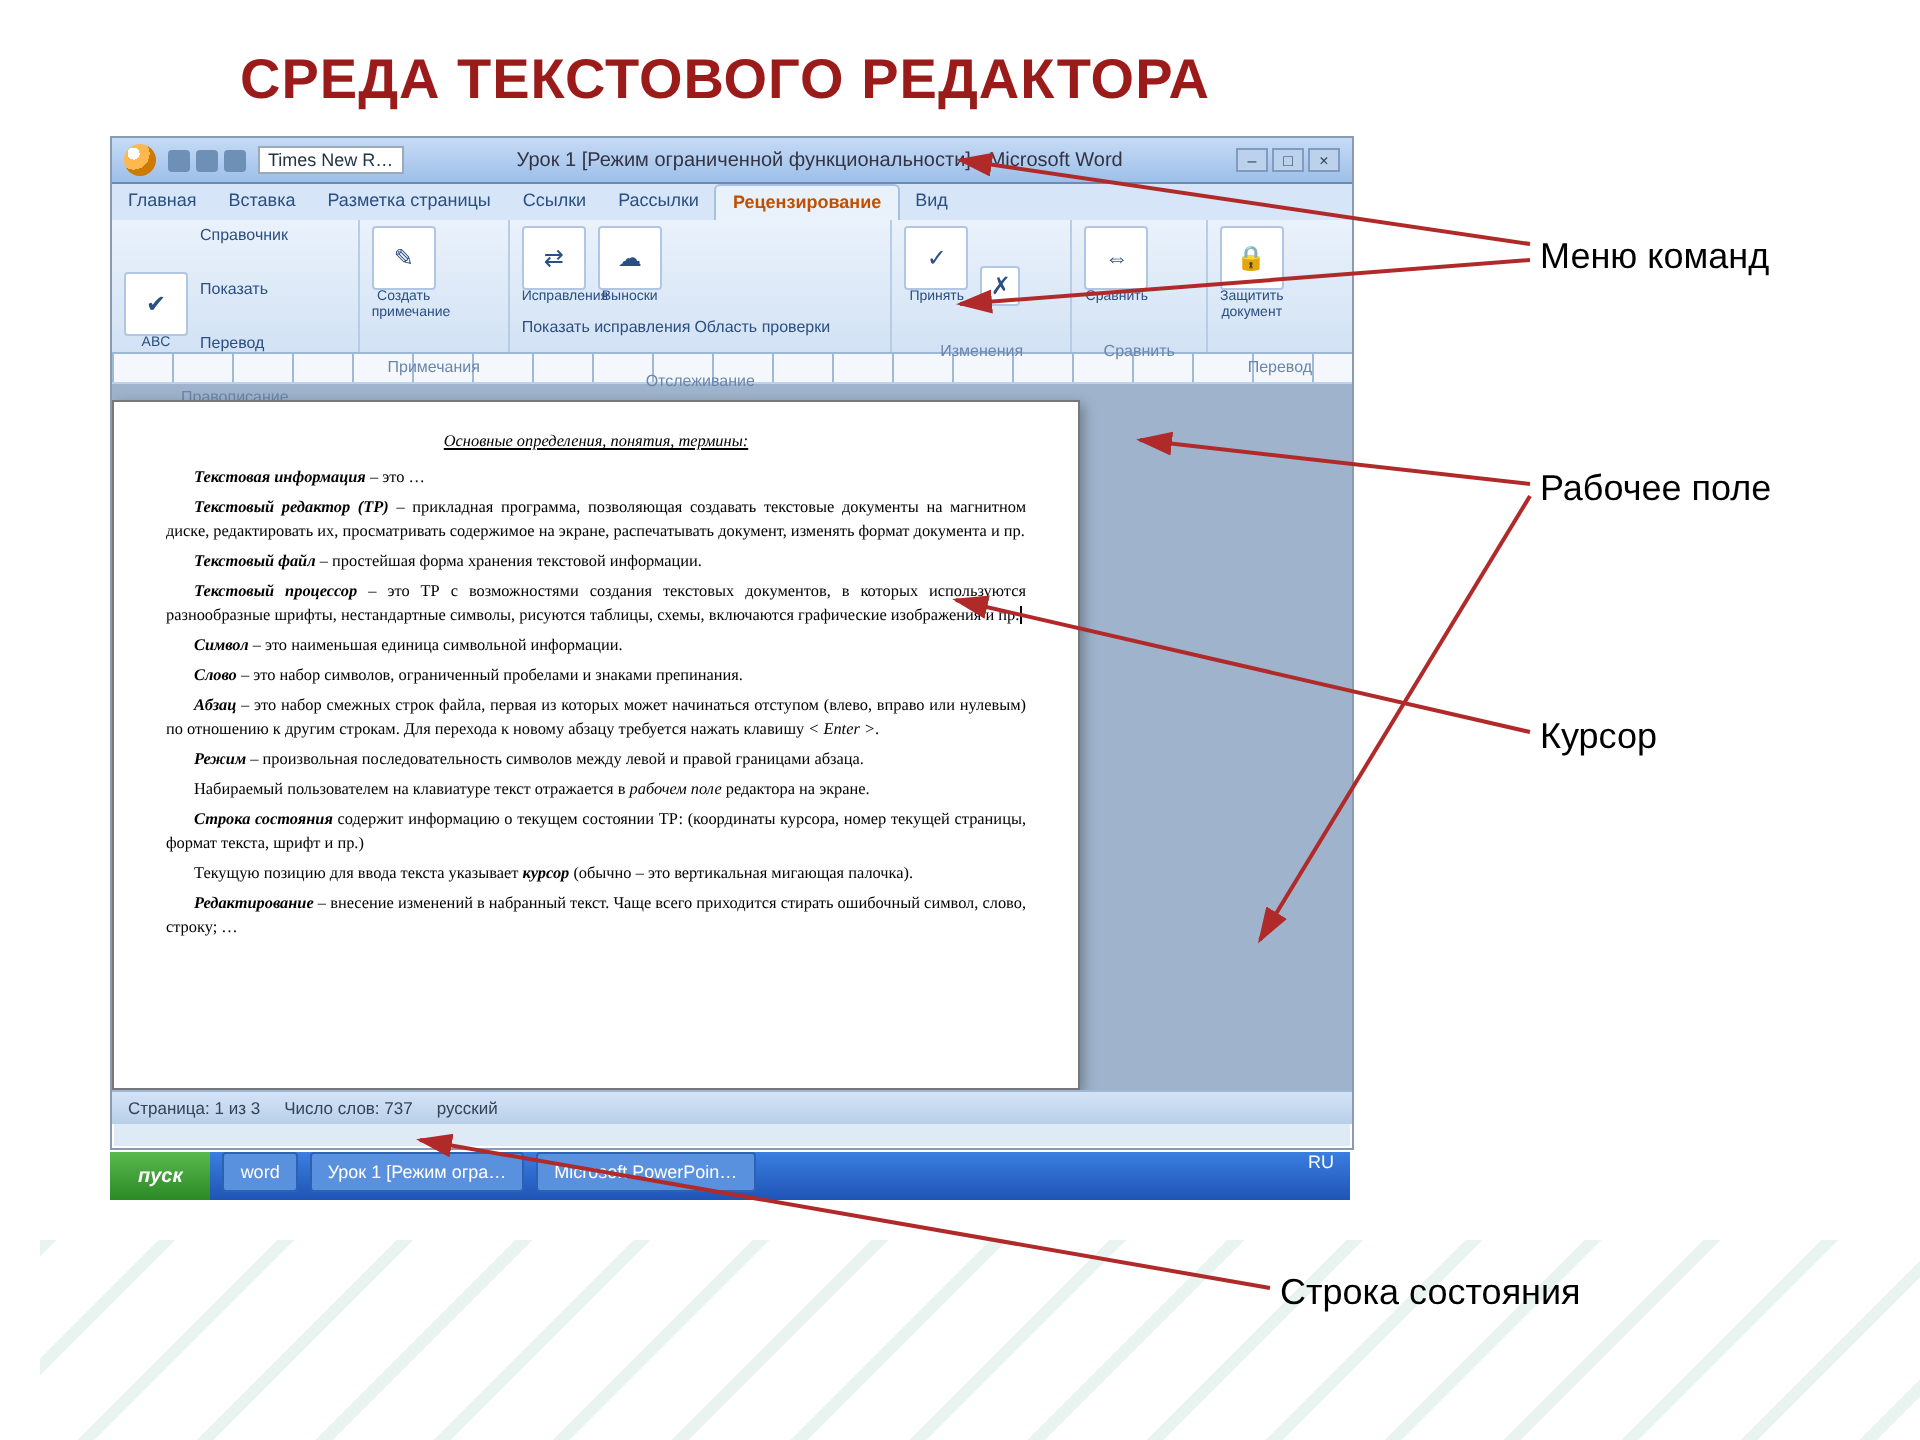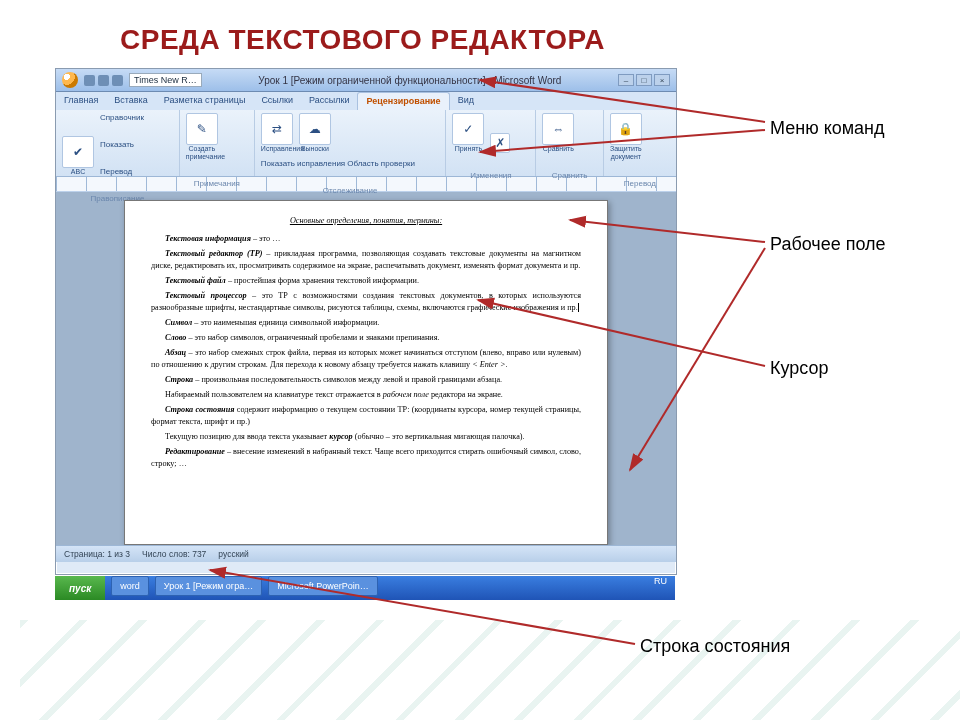--- a/index.html
+++ b/index.html
@@ -47,21 +47,21 @@
 .ico{width:18px;height:18px;background:#fff;border:1px solid #b0c6e2;border-radius:2px;
   display:flex;align-items:center;justify-content:center;font-size:12px;color:#2b4f82}
 .ico.big{width:30px;height:30px}
 .icolbl{font-size:7px;line-height:8px;text-align:center;width:32px}
 
 
 .ruler{height:14px;background:#f4f8fd;border-bottom:1px solid #bcd1eb;
   background-image:repeating-linear-gradient(90deg,#9fb9d8 0 1px,transparent 1px 30px)}
 
 
-.pagewrap{height:345px;background:#9fb4cc;display:flex;justify-content:center;
+.pagewrap{height:345px;background:#9fb4cc;display:flex;
   overflow:hidden;padding-top:8px}
 .page{width:430px;background:#fff;border:1px solid #777;box-shadow:2px 2px 6px rgba(0,0,0,.3);
   padding:14px 26px;font-size:8.2px;line-height:12px;color:#000;font-family:'Times New Roman',serif}
 .page .doc-title{text-align:center;text-decoration:underline;font-style:italic;margin-bottom:6px}
 .page p{margin:0 0 3px;text-indent:14px;text-align:justify}
 .page b{font-weight:700}
 .page i{font-style:italic}
 
 
 .caret{display:inline-block;width:1px;height:9px;background:#000;vertical-align:text-bottom}
@@ -204,21 +204,21 @@
     <div class="page">
       <div class="doc-title">Основные определения, понятия, термины:</div>
       <div id="doc-body">
             <p><b><i>Текстовая информация</i></b> – это …</p>
             <p><b><i>Текстовый редактор (ТР)</i></b> – прикладная программа, позволяющая создавать текстовые документы на магнитном диске, редактировать их, просматривать содержимое на экране, распечатывать документ, изменять формат документа и пр.</p>
             <p><b><i>Текстовый файл</i></b> – простейшая форма хранения текстовой информации.</p>
             <p><b><i>Текстовый процессор</i></b> – это ТР с возможностями создания текстовых документов, в которых используются разнообразные шрифты, нестандартные символы, рисуются таблицы, схемы, включаются графические изображения и пр.<span class="caret"></span></p>
             <p><b><i>Символ</i></b> – это наименьшая единица символьной информации.</p>
             <p><b><i>Слово</i></b> – это набор символов, ограниченный пробелами и знаками препинания.</p>
             <p><b><i>Абзац</i></b> – это набор смежных строк файла, первая из которых может начинаться отступом (влево, вправо или нулевым) по отношению к другим строкам. Для перехода к новому абзацу требуется нажать клавишу <i>&lt; Enter &gt;</i>.</p>
-            <p><b><i>Строка</i></b> – произвольная последовательность символов между левой и правой границами абзаца.</p>
+            <p><b><i>Режим</i></b> – произвольная последовательность символов между левой и правой границами абзаца.</p>
             <p>Набираемый пользователем на клавиатуре текст отражается в <i>рабочем поле</i> редактора на экране.</p>
             <p><b><i>Строка состояния</i></b> содержит информацию о текущем состоянии ТР: (координаты курсора, номер текущей страницы, формат текста, шрифт и пр.)</p>
             <p>Текущую позицию для ввода текста указывает <b><i>курсор</i></b> (обычно – это вертикальная мигающая палочка).</p>
             <p><b><i>Редактирование</i></b> – внесение изменений в набранный текст. Чаще всего приходится стирать ошибочный символ, слово, строку; …</p>
           </div>
     </div>
   </div>
 
   <div class="sbar">
     <span>Страница: 1 из 3</span>

